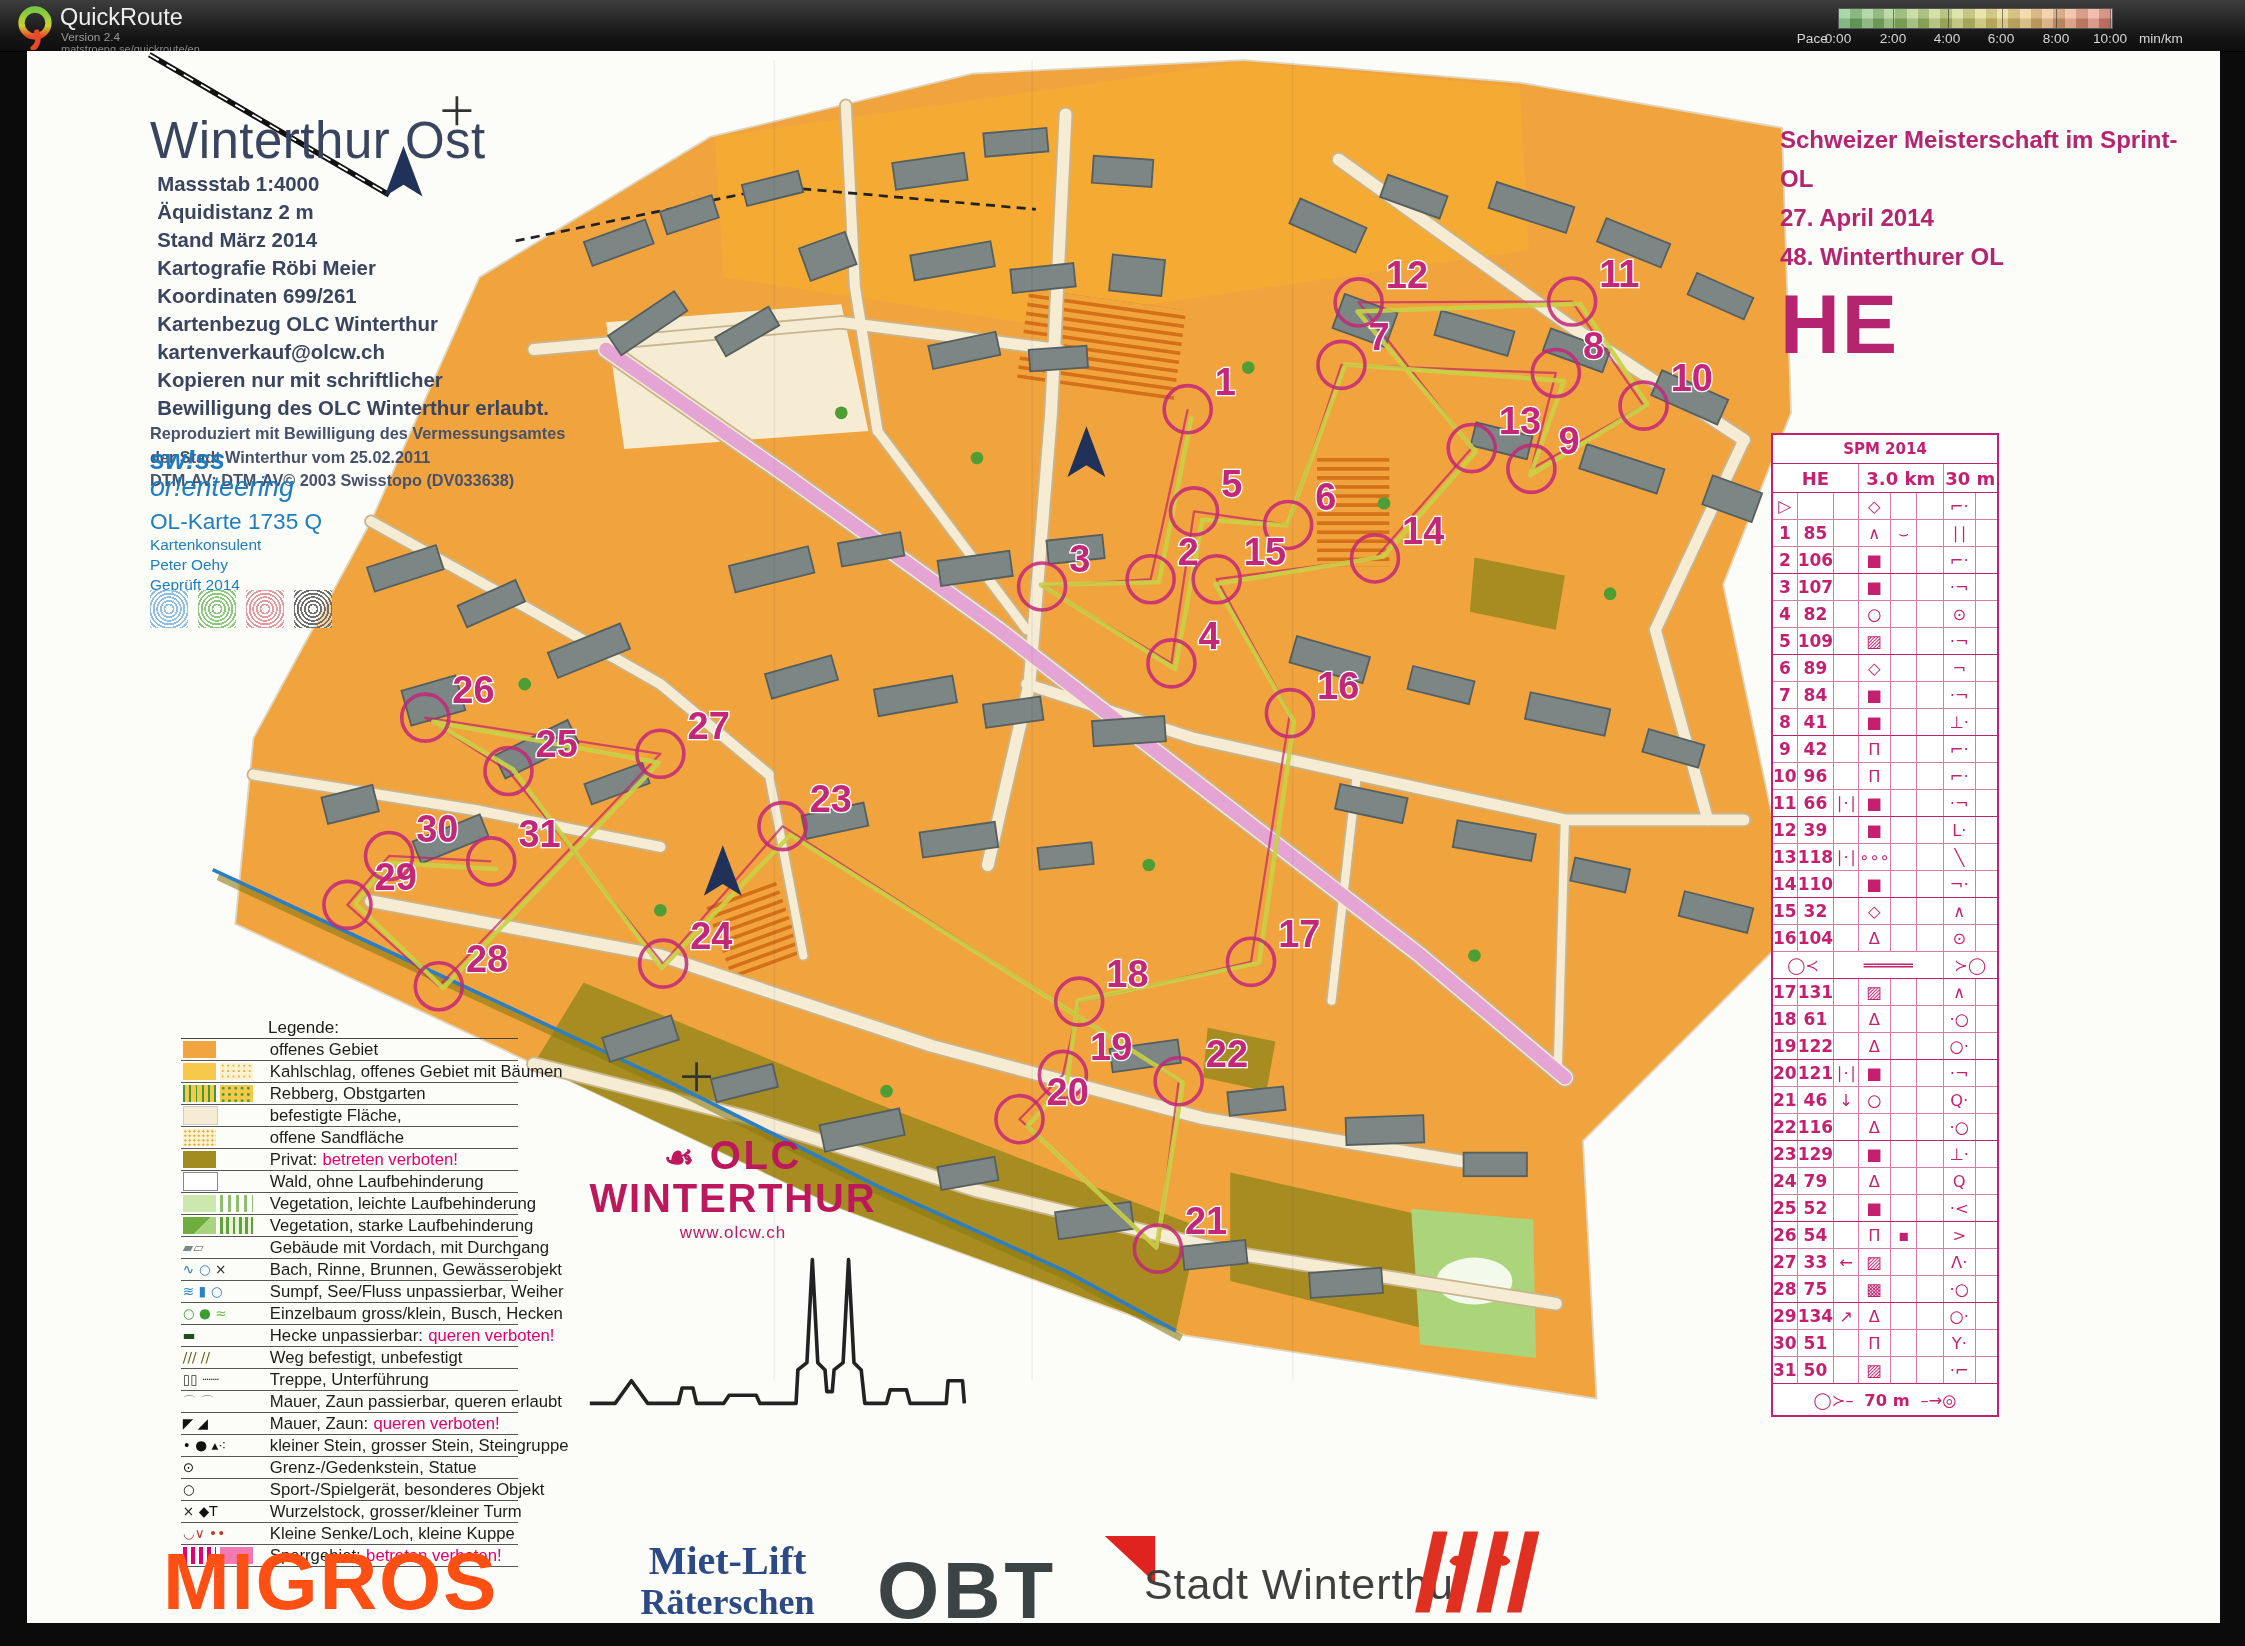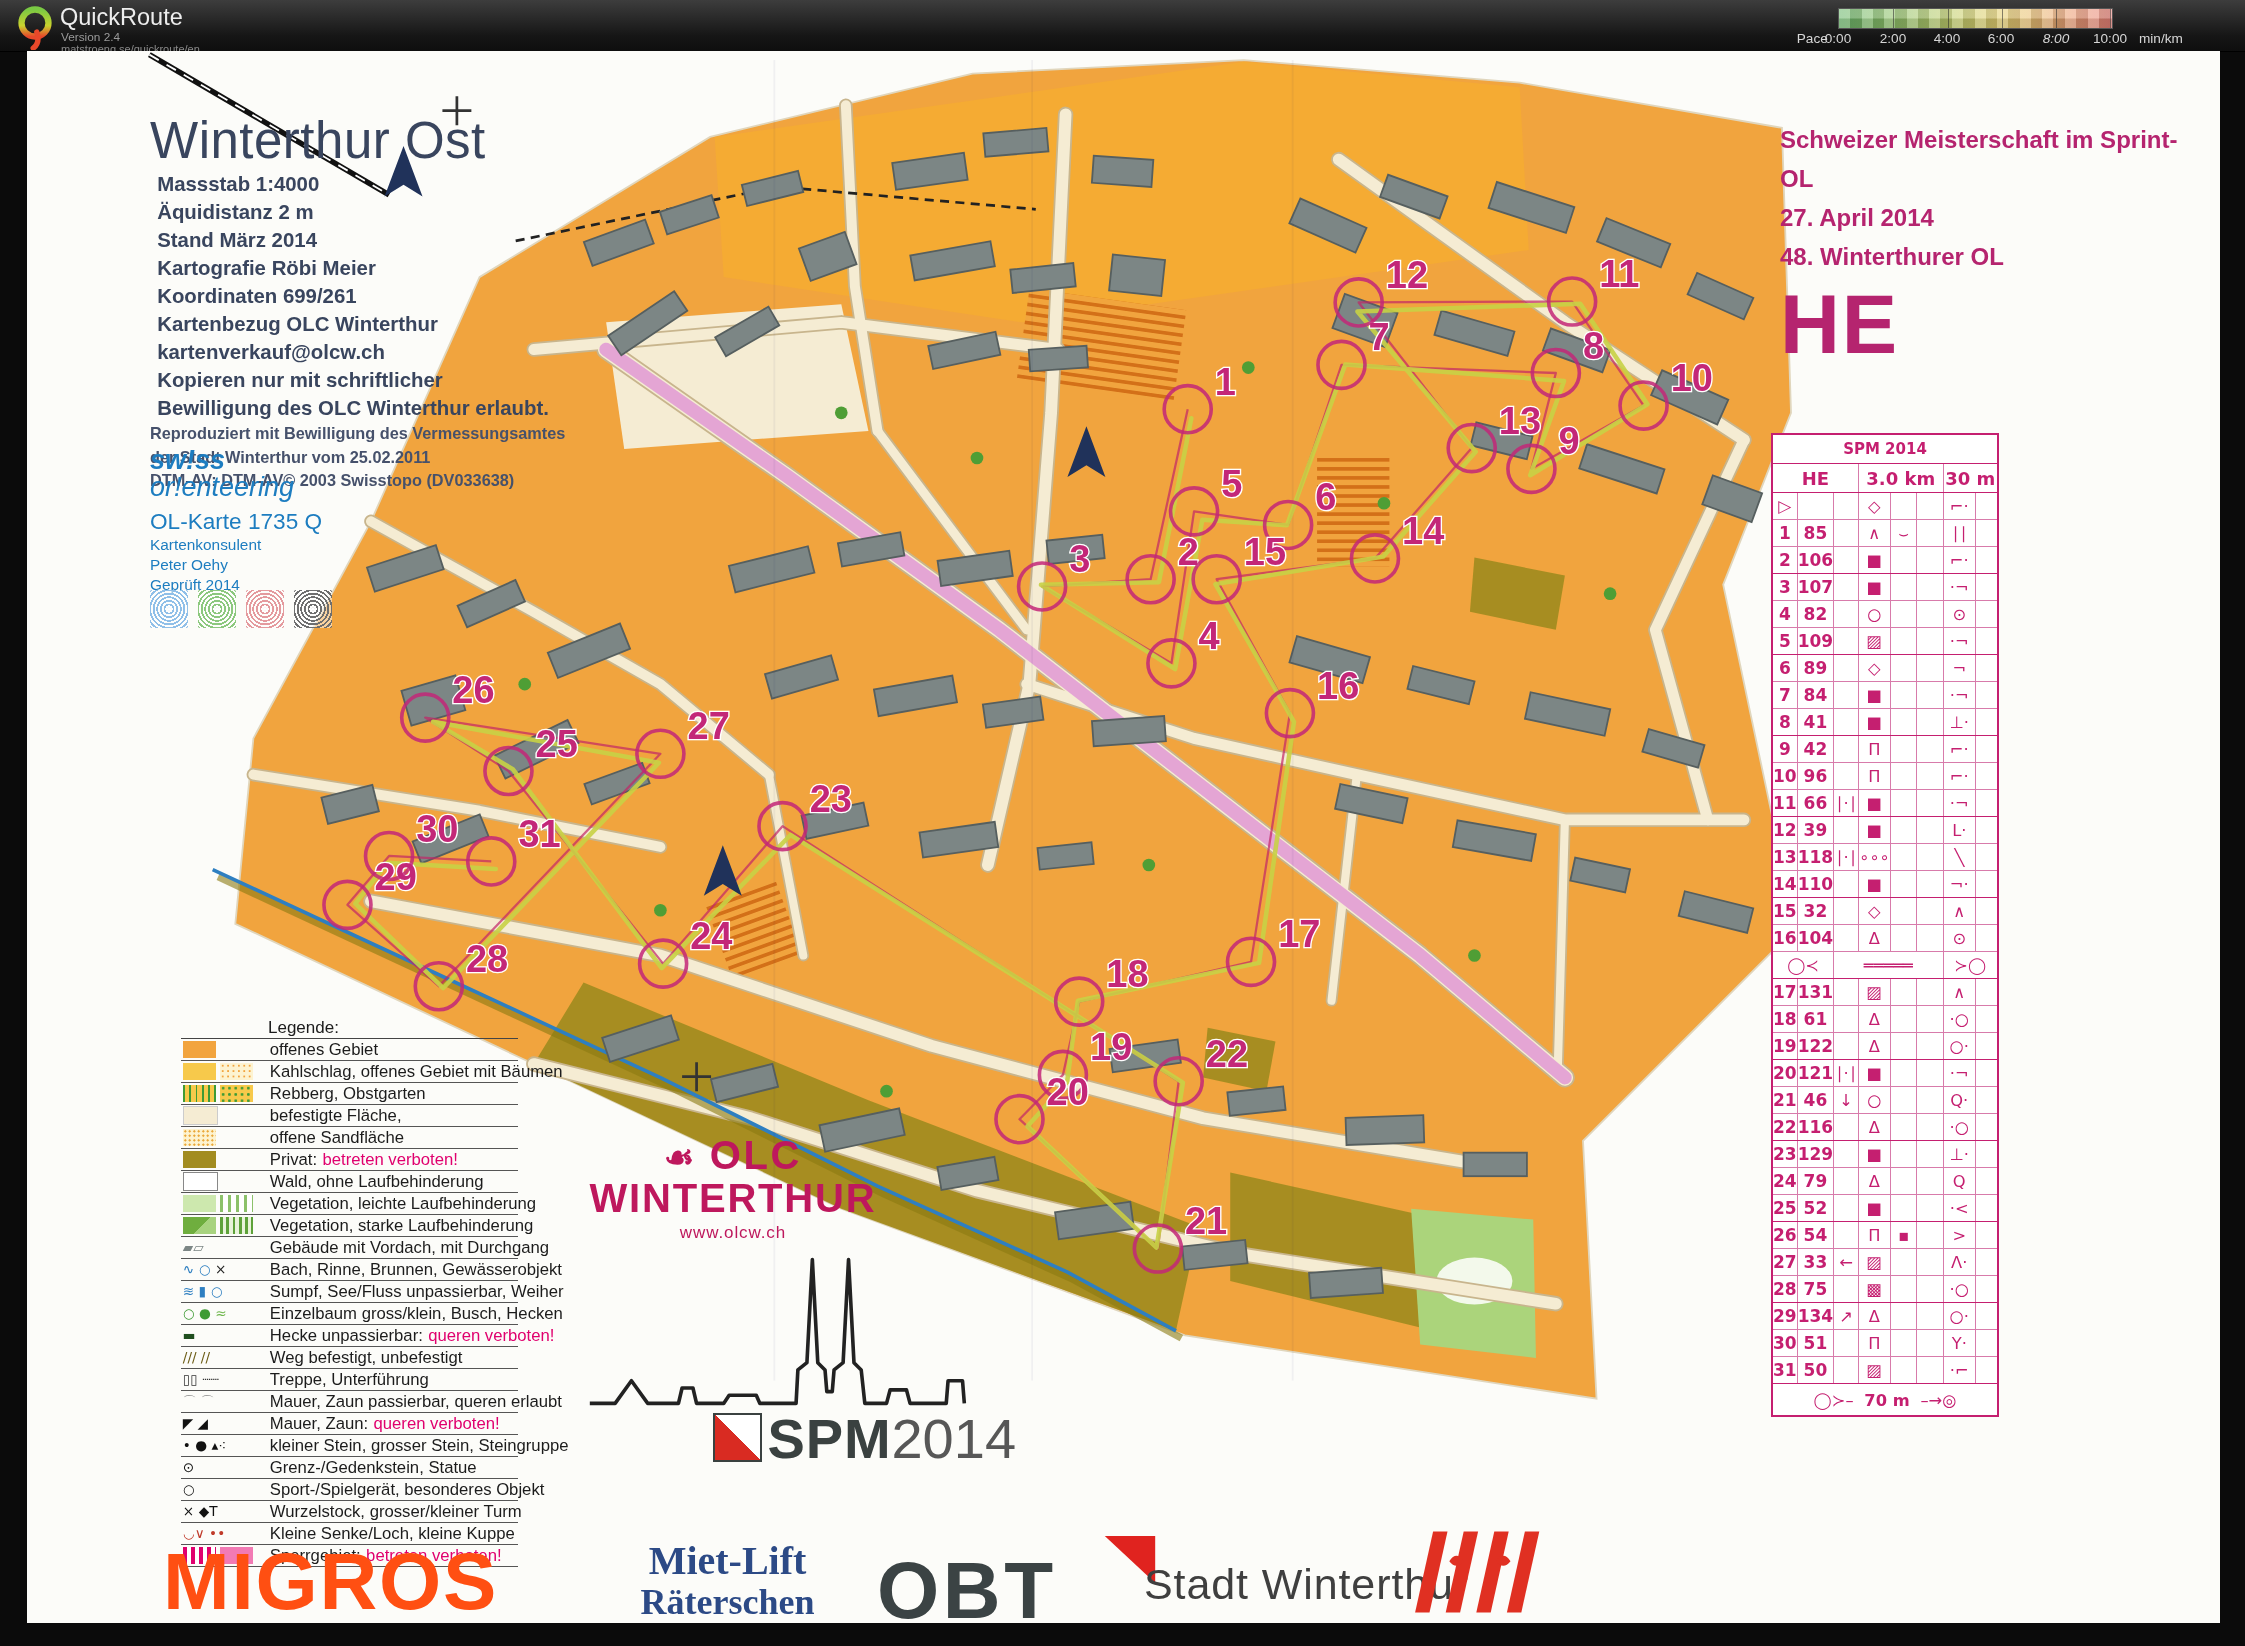--- a/index.html
+++ b/index.html
@@ -138,21 +138,21 @@
           <i class="tick" style="left: 163px;"></i>
           <i class="tick" style="left: 217px;"></i>
           <i class="tick" style="left: 271px;"></i>
         </div>
       <div id="pace-labels">
           <span class="lbl fixed" style="left: 1.8px;">Pace</span>
           <span class="lbl" style="left: 43px;">0:00</span>
           <span class="lbl" style="left: 98px;">2:00</span>
           <span class="lbl" style="left: 152px;">4:00</span>
           <span class="lbl" style="left: 206px;">6:00</span>
-          <span class="lbl" style="left: 261px; font-style: italic;">8:00</span>
+          <span class="lbl" style="left: 261px;">8:00</span>
           <span class="lbl" style="left: 315px;">10:00</span>
           <span class="lbl fixed" style="left: 344px;">min/km</span>
         </div>
     </div>
   </div>
 
   <div id="page">
 
     <svg id="map-svg" width="2193" height="1572" viewBox="0 0 2424 1738">
       <defs>
@@ -983,25 +983,20 @@
       <div class="r2">WINTERTHUR</div>
       <div class="r3">www.olcw.ch</div>
     </div>
 
     <svg id="skyline" class="abs" width="389" height="181" viewBox="0 0 430 200">
       <path d="M2,185 L30,185 L48,160 L66,185 L100,185 L104,168 L116,168 L120,185 L150,185 L156,176 L186,176 L190,185 L225,185
                L230,185 L232,148 L242,140 L248,26 L254,140 L262,148 L264,172 L270,172 L272,148 L282,140 L288,26 L294,140 L302,148 L306,185
                L330,185 L334,170 L352,170 L356,185 L396,185 L398,160 L414,160 L416,185" fill="none" stroke="#222" stroke-width="4" stroke-linejoin="round"></path>
     </svg>
 
-    <div id="spm" class="abs">
-      <span class="flag"></span>
-      <span class="t1">SPM</span>
-      <span class="t2">2014</span>
-    </div>
 
     <div id="migros" class="abs">MIGROS</div>
 
     <div id="mietlift" class="abs">
       <div class="m1">Miet-Lift</div>
       <div class="m2">Räterschen</div>
     </div>
 
     <div id="obt" class="abs">
       <span class="t">OBT</span>

